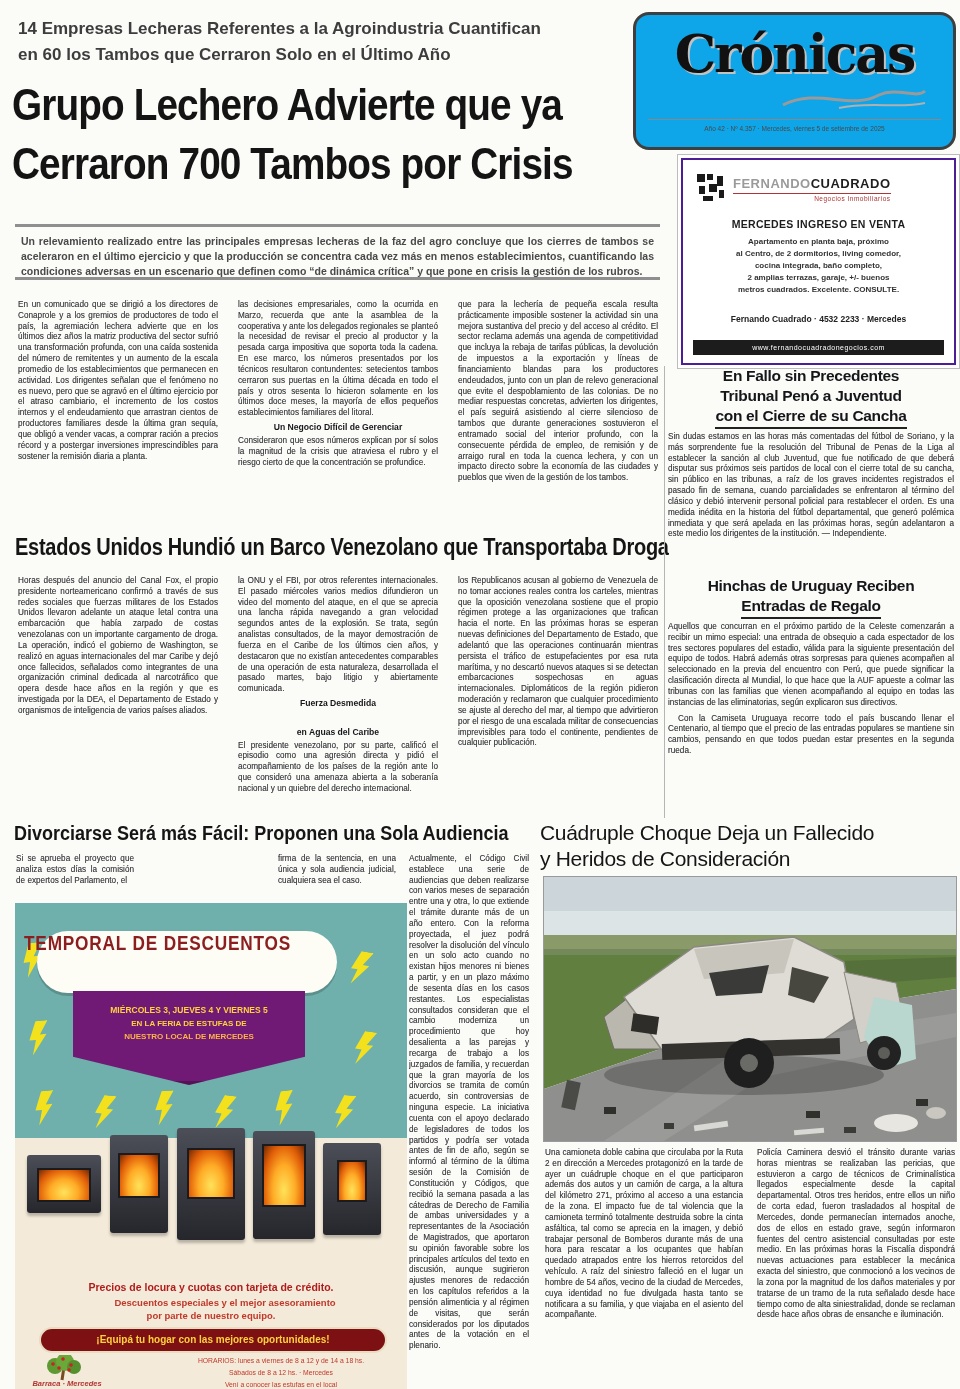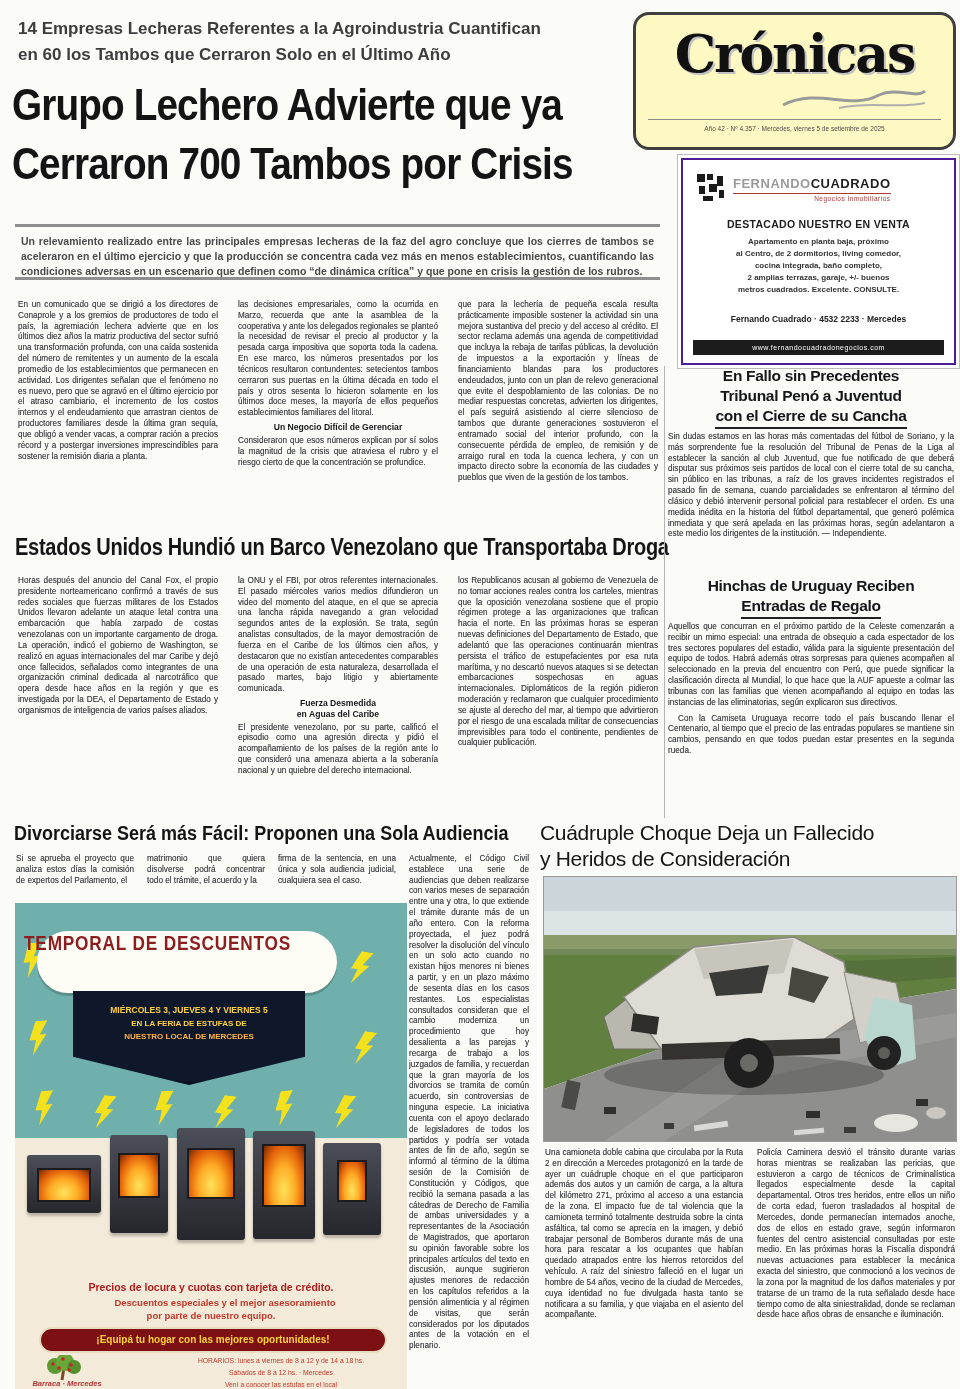--- a/index.html
+++ b/index.html
@@ -27,21 +27,21 @@
   <div class="abs" style="left:18px;top:16px;width:612px;font-size:17px;font-weight:700;color:#3d3d3d;line-height:1.55;">
     <div>14 Empresas Lecheras Referentes a la Agroindustria Cuantifican</div>
     <div>en 60 los Tambos que Cerraron Solo en el Último Año</div>
   </div>
 
   <div class="abs" style="left:12px;top:76px;width:650px;font-size:45px;font-weight:800;color:#141414;line-height:1.3;letter-spacing:-1px;">
     <div class="squish" style="transform:scaleX(.86);">Grupo Lechero Advierte que ya</div><br>
     <div class="squish" style="transform:scaleX(.86);margin-top:-14px;">Cerraron 700 Tambos por Crisis</div>
   </div>
 
-  <div class="abs" style="left:633px;top:12px;width:317px;height:132px;border:3px solid #3f3f3f;border-radius:16px;background:#fef9c3;">
+  <div class="abs" style="left:633px;top:12px;width:317px;height:132px;border:3px solid #3f3f3f;border-radius:16px;background:#0ea5e9;">
     <div class="abs" style="left:0;right:0;top:8px;text-align:center;font-family:'DejaVu Serif',serif;font-weight:bold;font-size:52px;letter-spacing:-2px;color:#111;text-shadow:2px 2px 0 #c2c2c2;">Crónicas</div>
     <svg class="abs" style="right:24px;top:70px;" width="150" height="26" viewBox="0 0 150 26">
       <path d="M4,20 C40,2 70,26 100,10 C118,2 138,14 146,6" stroke="#9a9a9a" stroke-width="3" fill="none"></path>
       <path d="M60,23 C90,16 120,24 146,18" stroke="#b0b0b0" stroke-width="2" fill="none"></path>
     </svg>
     <div class="abs hline" style="left:12px;right:12px;top:104px;height:1px;background:#888;"></div>
     <div class="abs" style="left:0;right:0;top:110px;text-align:center;font-size:6.5px;color:#4a4a4a;">Año 42 · Nº 4.357 · Mercedes, viernes 5 de setiembre de 2025</div>
   </div>
 
   <div class="abs" style="left:681px;top:158px;width:271px;height:203px;border:2px solid #4c1d95;background:#fff;box-shadow:0 0 0 3px #fff,0 0 0 4px #bdbdbd;">
@@ -51,21 +51,21 @@
       <rect x="22" y="4" width="6" height="10" fill="#1a1a1a"></rect>
         <rect x="4" y="14" width="6" height="8" fill="#1a1a1a"></rect>
       <rect x="14" y="12" width="8" height="8" fill="#1a1a1a"></rect>
         <rect x="24" y="18" width="5" height="8" fill="#1a1a1a"></rect>
       <rect x="8" y="24" width="10" height="5" fill="#1a1a1a"></rect>
     </svg>
     <div class="abs" style="left:50px;top:16px;font-size:13px;letter-spacing:.5px;">
       <span style="color:#9a9a9a;font-weight:700;">FERNANDO</span><span style="color:#1e1e1e;font-weight:800;">CUADRADO</span>
       <div style="text-align:right;font-size:6.5px;color:#b03434;border-top:1px solid #b03434;margin-top:2px;padding-top:1px;">Negocios Inmobiliarios</div>
     </div>
-    <div class="abs" style="left:0;right:0;top:58px;text-align:center;font-size:10.5px;font-weight:800;color:#1d1d1d;letter-spacing:.3px;">DESTACADO NUESTRO EN VENTA</div>
+    <div class="abs" style="left:0;right:0;top:58px;text-align:center;font-size:10.5px;font-weight:800;color:#1d1d1d;letter-spacing:.3px;">MERCEDES INGRESO EN VENTA</div>
     <div class="abs" style="left:10px;right:10px;top:76px;text-align:center;font-size:8px;line-height:1.5;color:#333;white-space:pre-line;font-weight:600;">Apartamento en planta baja, próximo
 al Centro, de 2 dormitorios, living comedor,
 cocina integrada, baño completo,
 2 amplias terrazas, garaje, +/- buenos
 metros cuadrados. Excelente. CONSULTE.</div>
     <div class="abs" style="left:0;right:0;top:154px;text-align:center;font-size:8.5px;font-weight:800;color:#222;">Fernando Cuadrado · 4532 2233 · Mercedes</div>
     <div class="abs" style="left:10px;right:10px;bottom:8px;height:15px;background:#1c1c1c;color:#fff;font-size:7px;text-align:center;line-height:15px;letter-spacing:.5px;">www.fernandocuadradonegocios.com</div>
   </div>
 
   <div class="abs" style="left:15px;top:224px;width:645px;height:56px;border-top:3px solid #8f8f8f;border-bottom:3px solid #8f8f8f;padding:7px 6px;box-sizing:border-box;font-size:10.5px;font-weight:600;color:#4a4a4a;text-align:justify;line-height:1.42;overflow:hidden;">Un relevamiento realizado entre las principales empresas lecheras de la faz del agro concluye que los cierres de tambos se aceleraron en el último ejercicio y que la producción se concentra cada vez más en menos establecimientos, cuantificando las condiciones adversas en un escenario que definen como “de dinámica crítica” y que pone en crisis la gestión de los rubros.</div>
@@ -77,21 +77,21 @@
     <div class="jcol">Consideraron que esos números explican por sí solos la magnitud de la crisis que atraviesa el rubro y el riesgo cierto de que la concentración se profundice.</div>
   </div>
   <div class="abs jcol" style="left:458px;top:300px;width:200px;height:228px;">que para la lechería de pequeña escala resulta prácticamente imposible sostener la actividad sin una mejora sustantiva del precio y del acceso al crédito. El sector reclama además una agenda de competitividad que incluya la rebaja de tarifas públicas, la devolución de impuestos a la exportación y líneas de financiamiento blandas para los productores endeudados, junto con un plan de relevo generacional que evite el despoblamiento de las colonias. De no mediar respuestas concretas, advierten los dirigentes, el país seguirá asistiendo al cierre silencioso de tambos que durante generaciones sostuvieron el entramado social del interior profundo, con la consecuente pérdida de empleo, de remisión y de arraigo rural en toda la cuenca lechera, y con un impacto directo sobre la economía de las ciudades y pueblos que viven de la gestión de los tambos.</div>
 
   <div class="abs" style="left:15px;top:534px;">
     <div class="squish" style="transform:scaleX(.87);font-size:23px;font-weight:800;color:#151515;letter-spacing:-.3px;">Estados Unidos Hundió un Barco Venezolano que Transportaba Droga</div>
   </div>
   <div class="abs jcol" style="left:18px;top:576px;width:200px;height:240px;">Horas después del anuncio del Canal Fox, el propio presidente norteamericano confirmó a través de sus redes sociales que fuerzas militares de los Estados Unidos llevaron adelante un ataque letal contra una embarcación que había zarpado de costas venezolanas con un importante cargamento de droga. La operación, indicó el gobierno de Washington, se realizó en aguas internacionales del mar Caribe y dejó once fallecidos, señalados como integrantes de una organización criminal dedicada al narcotráfico que opera desde hace años en la región y que es investigada por la DEA, el Departamento de Estado y organismos de inteligencia de varios países aliados.</div>
   <div class="abs" style="left:238px;top:576px;width:200px;height:240px;overflow:hidden;">
     <div class="jcol">la ONU y el FBI, por otros referentes internacionales. El pasado miércoles varios medios difundieron un video del momento del ataque, en el que se aprecia una lancha rápida navegando a gran velocidad segundos antes de la explosión. Se trata, según analistas consultados, de la mayor demostración de fuerza en el Caribe de los últimos cien años, y destacaron que no existían antecedentes comparables de una operación de esta naturaleza, desarrollada el pasado martes, bajo litigio y abiertamente comunicada.</div>
-    <div class="subhead" style="margin-bottom:0;">Fuerza Desmedida</div>
+    <div class="subhead" style="margin-bottom:18px;">Fuerza Desmedida</div>
     <div class="subhead" style="margin-top:0;">en Aguas del Caribe</div>
     <div class="jcol">El presidente venezolano, por su parte, calificó el episodio como una agresión directa y pidió el acompañamiento de los países de la región ante lo que consideró una amenaza abierta a la soberanía nacional y un quiebre del derecho internacional.</div>
   </div>
   <div class="abs jcol" style="left:458px;top:576px;width:200px;height:240px;">los Republicanos acusan al gobierno de Venezuela de no tomar acciones reales contra los carteles, mientras que la oposición venezolana sostiene que el propio régimen protege a las organizaciones que trafican hacia el norte. En las próximas horas se esperan nuevas definiciones del Departamento de Estado, que adelantó que las operaciones continuarán mientras persista el tráfico de estupefacientes por esa ruta marítima, y no descartó nuevos ataques si se detectan embarcaciones sospechosas en aguas internacionales. Diplomáticos de la región pidieron moderación y reclamaron que cualquier procedimiento se ajuste al derecho del mar, al tiempo que advirtieron por el riesgo de una escalada militar de consecuencias imprevisibles para todo el continente, pendientes de cualquier publicación.</div>
 
   <div class="abs" style="left:664px;top:366px;width:1px;height:452px;background:#b5b5b5;"></div>
 
   <div class="abs headline3" style="left:668px;top:366px;width:286px;">
     <div>En Fallo sin Precedentes</div>
     <div>Tribunal Penó a Juventud</div>
@@ -105,21 +105,20 @@
   </div>
   <div class="abs" style="left:668px;top:622px;width:286px;height:194px;overflow:hidden;">
     <div class="jcol">Aquellos que concurran en el próximo partido de la Celeste comenzarán a recibir un mimo especial: una entrada de obsequio a cada espectador de los tres sectores populares del estadio, válida para la siguiente presentación del equipo de todos. Habrá además otras sorpresas para quienes acompañen al seleccionado en la previa del encuentro con Perú, que puede significar la clasificación directa al Mundial, lo que hace que la AUF apueste a colmar las tribunas con las familias que vienen acompañando al equipo en todas las instancias de las eliminatorias, según explicaron sus directivos.</div>
     <div class="jcol" style="margin-top:5px;text-indent:10px;">Con la Camiseta Uruguaya recorre todo el país buscando llenar el Centenario, al tiempo que el precio de las entradas populares se mantiene sin cambios, pensando en que todos puedan estar presentes en la segunda rueda.</div>
   </div>
 
   <div class="abs" style="left:14px;top:822px;">
     <div class="squish" style="transform:scaleX(.9);font-size:20px;font-weight:800;color:#151515;">Divorciarse Será más Fácil: Proponen una Sola Audiencia</div>
   </div>
   <div class="abs jcol" style="left:16px;top:854px;width:118px;height:46px;">Si se aprueba el proyecto que analiza estos días la comisión de expertos del Parlamento, el</div>
-  <div class="abs jcol" style="left:147px;top:854px;width:118px;height:46px;">matrimonio que quiera disolverse podrá concentrar todo el trámite, el acuerdo y la</div>
   <div class="abs jcol" style="left:278px;top:854px;width:118px;height:46px;">firma de la sentencia, en una única y sola audiencia judicial, cualquiera sea el caso.</div>
   <div class="abs jcol" style="left:409px;top:854px;width:120px;height:530px;">Actualmente, el Código Civil establece una serie de audiencias que deben realizarse con varios meses de separación entre una y otra, lo que extiende el trámite durante más de un año entero. Con la reforma proyectada, el juez podrá resolver la disolución del vínculo en un solo acto cuando no existan hijos menores ni bienes a partir, y en un plazo máximo de sesenta días en los casos restantes. Los especialistas consultados consideran que el cambio moderniza un procedimiento que hoy desalienta a las parejas y recarga de trabajo a los juzgados de familia, y recuerdan que la gran mayoría de los divorcios se tramita de común acuerdo, sin controversias de ninguna especie. La iniciativa cuenta con el apoyo declarado de legisladores de todos los partidos y podría ser votada antes de fin de año, según se informó al término de la última sesión de la Comisión de Constitución y Códigos, que recibió la semana pasada a las cátedras de Derecho de Familia de ambas universidades y a representantes de la Asociación de Magistrados, que aportaron su opinión favorable sobre los principales artículos del texto en discusión, aunque sugirieron ajustes menores de redacción en los capítulos referidos a la pensión alimenticia y al régimen de visitas, que serán considerados por los diputados antes de la votación en el plenario.</div>
 
   <div class="abs" style="left:15px;top:903px;width:392px;height:486px;background:#6fb0ad;overflow:hidden;">
     <div class="abs" style="left:0;right:0;top:235px;bottom:0;background:#f3ead9;"></div>
 
     <div class="bolt" style="left:6px;top:40px;transform:rotate(-8deg);"></div>
     <div class="bolt" style="left:334px;top:48px;transform:rotate(10deg);"></div>
     <div class="bolt" style="left:12px;top:118px;transform:rotate(-5deg);"></div>
     <div class="bolt" style="left:338px;top:128px;transform:rotate(8deg);"></div>
@@ -127,21 +126,21 @@
     <div class="bolt" style="left:78px;top:192px;transform:rotate(6deg);"></div>
     <div class="bolt" style="left:138px;top:188px;transform:rotate(-4deg);"></div>
     <div class="bolt" style="left:198px;top:192px;transform:rotate(7deg);"></div>
     <div class="bolt" style="left:258px;top:188px;transform:rotate(-7deg);"></div>
     <div class="bolt" style="left:318px;top:192px;transform:rotate(5deg);"></div>
 
     <div class="abs" style="left:22px;top:28px;width:300px;height:62px;background:#fdfdf6;border-radius:34px;box-shadow:0 3px 0 rgba(0,0,0,.18);display:flex;justify-content:center;">
       <span class="squish" style="transform:scaleX(.82);font-size:21px;font-weight:900;color:#8c1e20;letter-spacing:1px;">TEMPORAL DE DESCUENTOS</span>
     </div>
 
-    <div class="abs" style="left:58px;top:88px;width:232px;height:94px;background:#0f172a;clip-path:polygon(0 0,100% 0,100% 70%,50% 100%,0 70%);box-shadow:inset 0 -4px 0 rgba(0,0,0,.25);">
+    <div class="abs" style="left:58px;top:88px;width:232px;height:94px;background:#701a75;clip-path:polygon(0 0,100% 0,100% 70%,50% 100%,0 70%);box-shadow:inset 0 -4px 0 rgba(0,0,0,.25);">
       <div style="margin-top:14px;text-align:center;font-size:8.5px;font-weight:800;color:#ffd23c;">MIÉRCOLES 3, JUEVES 4 Y VIERNES 5</div>
       <div style="margin-top:4px;text-align:center;font-size:8px;font-weight:700;color:#ffd23c;">EN LA FERIA DE ESTUFAS DE</div>
       <div style="margin-top:4px;text-align:center;font-size:8px;font-weight:700;color:#ffb347;">NUESTRO LOCAL DE MERCEDES</div>
     </div>
 
     <div class="stove" style="left:12px;top:252px;width:74px;height:58px;">
         <div class="fire" style="top:22%;height:52%;"></div>
       </div>
     <div class="stove" style="left:95px;top:232px;width:58px;height:98px;">
         <div class="fire"></div>

